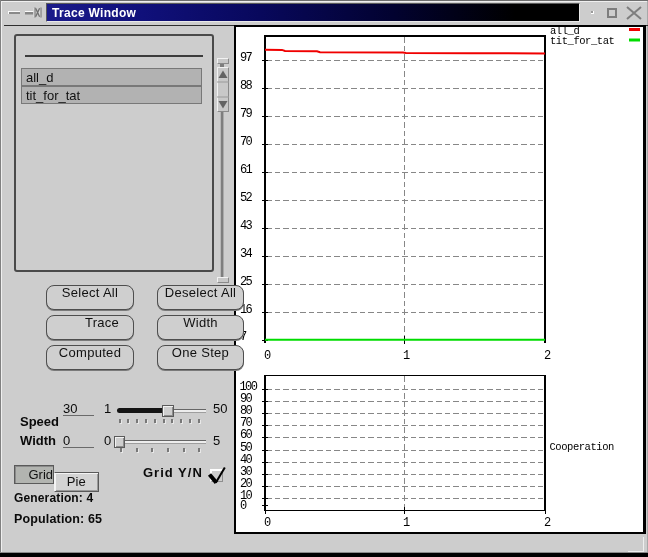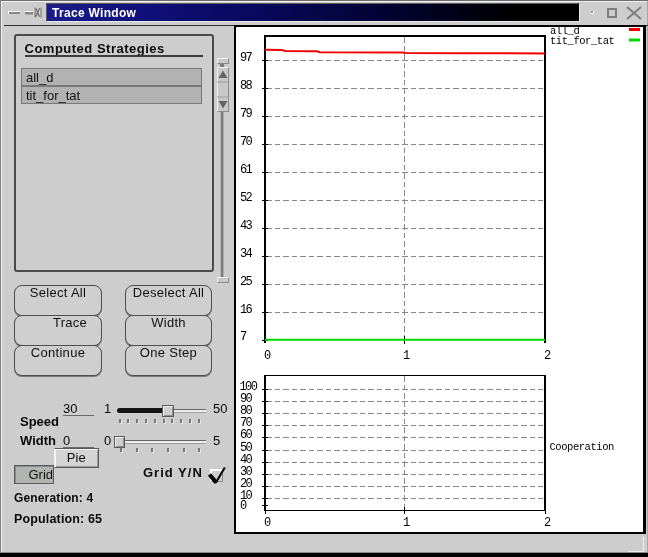--- a/index.html
+++ b/index.html
@@ -25,25 +25,26 @@
     padding-left:5px; letter-spacing:0.3px;
   }
   #minbar { position:absolute; left:8px; top:11px; width:12px; height:3px;
     background:#8a8a8a; border-top:1px solid #fafafa; border-left:1px solid #fafafa; }
   .sep { position:absolute; left:4px; top:25px; width:644px; height:1px; background:#2e2e2e; }
   
   #chartpanel { position:absolute; left:234px; top:25px; width:412px; height:509px;
     background:#fff; border:2px solid #000; border-right:3px solid #000; }
   
   .pill {
-    position:absolute; height:31px; background:#cfcfcf;
+    position:absolute; height:25px; background:#cfcfcf;
     border:1px solid #4e4e4e; border-radius:8px;
     box-shadow:0 1px 0 #7a7a7a;
     font-size:13px; color:#111; text-align:center; line-height:13px;
     letter-spacing:0.3px;
+    margin-left:32px;
   }
   
   .lrow { position:absolute; left:21px; width:181px; height:18px;
     background:#b2b2b2; border:1px solid #787878;
     font-size:13px; color:#111; line-height:17px; padding-left:4px; }
   
   .thumb { position:absolute; width:11.5px; height:12px; background:#cecece;
     border:1px solid #5a5a5a;
     box-shadow:inset 1px 1px 0 #f2f2f2, inset -1px -1px 0 #8c8c8c; }
   .groove { position:absolute; height:4px; background:#ededed;
@@ -179,42 +180,41 @@
       <text x="240" y="499.4">10</text>
       <text x="240" y="508.5">0</text>
       <text x="264" y="525.5">0</text>
       <text x="403" y="525.5">1</text>
       <text x="544" y="525.5">2</text>
     </g>
     <text x="549.5" y="449.5" font-size="10.5" letter-spacing="-0.45" fill="#000">Cooperation</text>
   </svg>
 
   <div class="abs" style="left:14px; top:34px; width:200px; height:238px; border:2px solid #4a4a4a; border-radius:3px;"></div>
-  <div class="t b" style="left:24.5px; top:41px; font-size:13px; letter-spacing:0.5px;">Computed Strategies</div>
   <div class="uline" style="left:25px; top:55px; width:178px; height:2px; background:#3c3c3c;"></div>
   <div class="lrow" style="top:68px;">all_d</div>
   <div class="lrow" style="top:86px;">tit_for_tat</div>
 
   <div class="abs" style="left:217px; top:58px; width:12px; height:6px; background:#c8c8c8; border:1px solid #8a8a8a; border-top-color:#f2f2f2; border-left-color:#f2f2f2;"></div>
   <div class="abs" style="left:217px; top:67px; width:12px; height:45px; background:#c8c8c8; border:1px solid #8a8a8a; border-top-color:#f2f2f2; border-left-color:#f2f2f2;"></div>
   <svg class="abs" style="left:217px; top:67px;" width="12" height="45" viewBox="0 0 12 45">
     <line x1="0" y1="15" x2="12" y2="15" stroke="#9a9a9a" stroke-width="1"></line>
     <line x1="0" y1="30" x2="12" y2="30" stroke="#9a9a9a" stroke-width="1"></line>
     <path d="M6 3.5 L10.5 11 L1.5 11 Z" fill="#636363"></path>
     <path d="M6 41.5 L10.5 34 L1.5 34 Z" fill="#636363"></path>
   </svg>
   <div class="abs" style="left:220px; top:64px; width:4px; height:3px; background:#7e7e7e;"></div>
   <div class="abs" style="left:220px; top:112px; width:4px; height:165px; background:#7e7e7e; border-left:1px solid #b8b8b8; border-right:1px solid #aaa;"></div>
   <div class="abs" style="left:217px; top:277px; width:12px; height:6px; background:#c8c8c8; border:1px solid #8a8a8a; border-top-color:#f2f2f2; border-left-color:#f2f2f2;"></div>
 
   <div class="pill" style="left:14px;  top:285px;   width:88px;">Select All</div>
   <div class="pill" style="left:125px; top:285px;   width:87px;">Deselect All</div>
   <div class="pill" style="left:14px;  top:314.5px; width:88px;padding-left:24px;">Trace</div>
   <div class="pill" style="left:125px; top:314.5px; width:87px;">Width</div>
-  <div class="pill" style="left:14px;  top:345px;   width:88px;">Continue</div>
+  <div class="pill" style="left:14px;  top:345px;   width:88px;">Computed</div>
   <div class="pill" style="left:125px; top:345px;   width:87px;">One Step</div>
 
   <div class="t b" style="left:20px; top:414px; font-size:13px;">Speed</div>
   <div class="t" style="left:63px; top:401px; font-size:13px;">30</div>
   <div class="uline" style="left:63px; top:415px; width:31px;"></div>
   <div class="t" style="left:104px; top:401px; font-size:13px;">1</div>
   <div class="abs" style="left:116.5px; top:408px; width:46px; height:5px; background:#141414; border-radius:2.5px 0 0 2.5px;"></div>
   <div class="groove" style="left:162px; top:409px; width:43.5px;"></div>
   <div class="thumb" style="left:162px; top:405px;"></div>
   <div class="t" style="left:213px; top:401px; font-size:13px;">50</div>
@@ -237,21 +237,21 @@
   <div class="thumb" style="left:113.5px; top:435.5px;"></div>
   <div class="t" style="left:213px; top:433px; font-size:13px;">5</div>
   <div class="tick" style="left:119.9px; top:448px;"></div>
   <div class="tick" style="left:135.6px; top:448px;"></div>
   <div class="tick" style="left:151.3px; top:448px;"></div>
   <div class="tick" style="left:167px; top:448px;"></div>
   <div class="tick" style="left:182.7px; top:448px;"></div>
   <div class="tick" style="left:198.3px; top:448px;"></div>
 
   <div class="abs" style="left:14px; top:464.5px; width:40px; height:19.5px; background:#b2b4b0; border:1px solid #5a5a5a; box-shadow:inset 1px 1px 0 #8a8a8a; font-size:13px; color:#111; text-align:right; line-height:18px;">Grid</div>
-  <div class="abs" style="left:54px; top:448px; width:44.5px; height:19.5px; background:#d4d4d4; border:1px solid #5a5a5a; border-left:1px solid #f4f4f4; box-shadow:inset 1px 1px 0 #f4f4f4, inset -1px -1px 0 #9a9a9a; font-size:13px; color:#111; text-align:center; line-height:18px;">Pie</div>
+  <div class="abs" style="left:54px; top:472px; width:44.5px; height:19.5px; background:#d4d4d4; border:1px solid #5a5a5a; border-left:1px solid #f4f4f4; box-shadow:inset 1px 1px 0 #f4f4f4, inset -1px -1px 0 #9a9a9a; font-size:13px; color:#111; text-align:center; line-height:18px;">Pie</div>
   <div class="t b" style="left:143px; top:465px; font-size:13px; letter-spacing:1px;">Grid Y/N</div>
   <div class="abs" style="left:210px; top:469px; width:13px; height:13px; background:#cdcdcd; border-top:2px solid #fff; border-left:2px solid #fff; border-right:1px solid #8e8e8e; border-bottom:1px solid #8e8e8e;"></div>
   <svg class="abs" style="left:206px; top:464px;" width="22" height="22" viewBox="0 0 22 22">
     <path d="M3.5 10.5 L10.3 18.6" stroke="#000" stroke-width="4"></path>
     <path d="M9.8 18.8 L18.8 3.6" stroke="#000" stroke-width="2"></path>
   </svg>
 
   <div class="t b" style="left:14px; top:491px; font-size:12px; letter-spacing:0.15px;">Generation: 4</div>
   <div class="t b" style="left:14px; top:511.5px; font-size:12.5px; letter-spacing:0.15px;">Population: 65</div>
 

